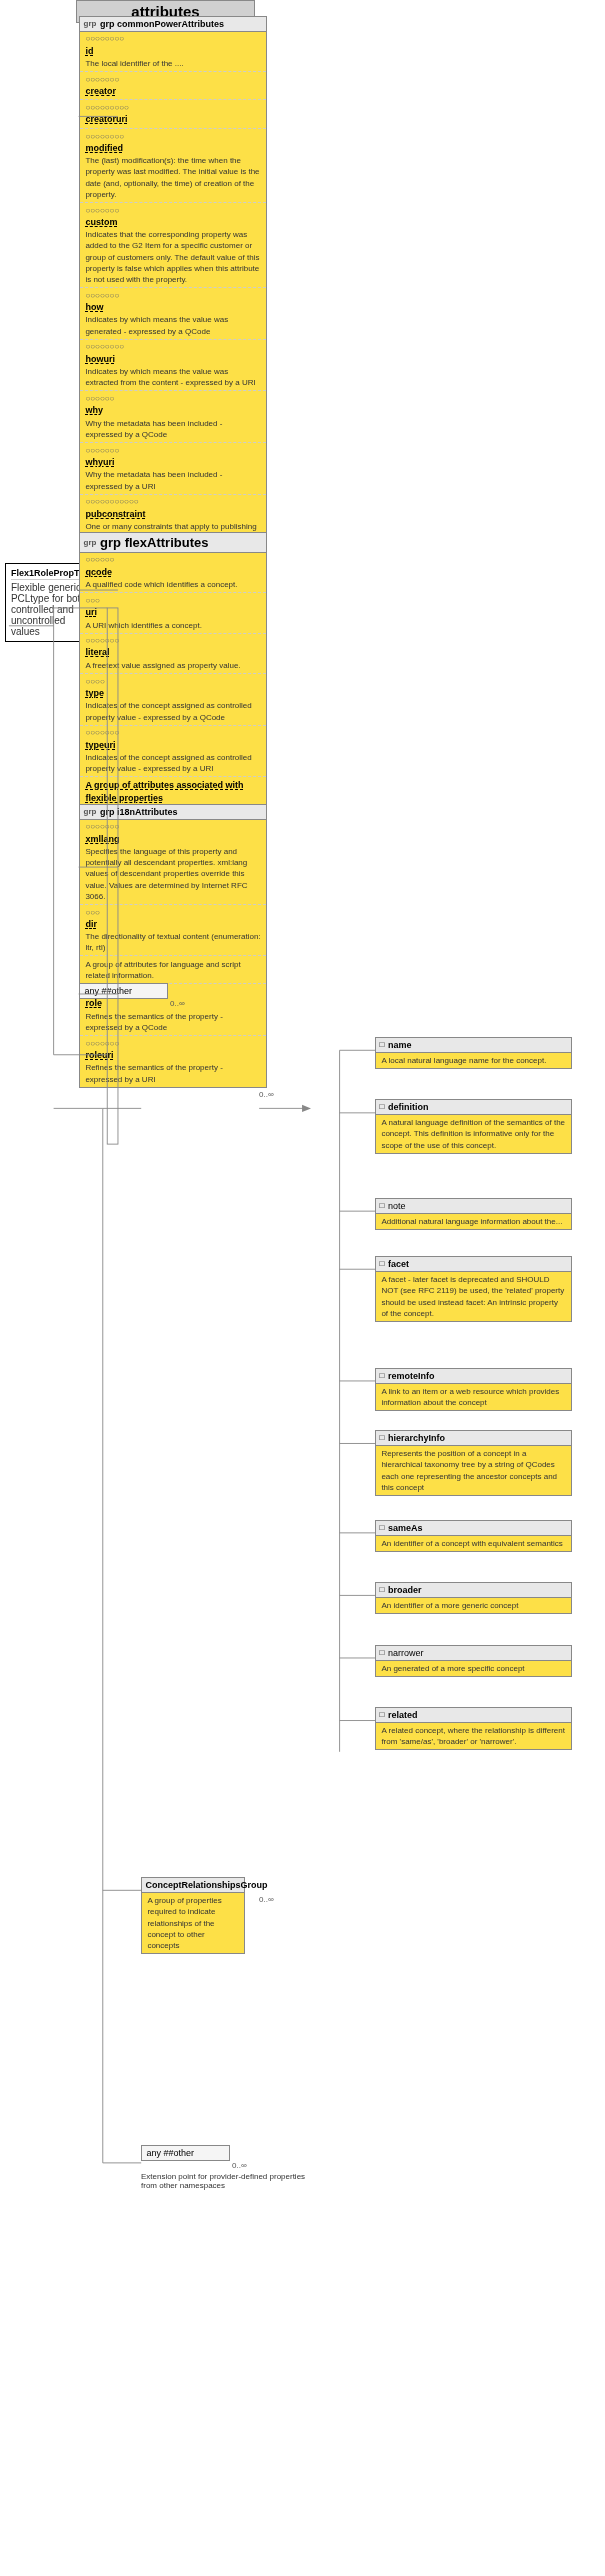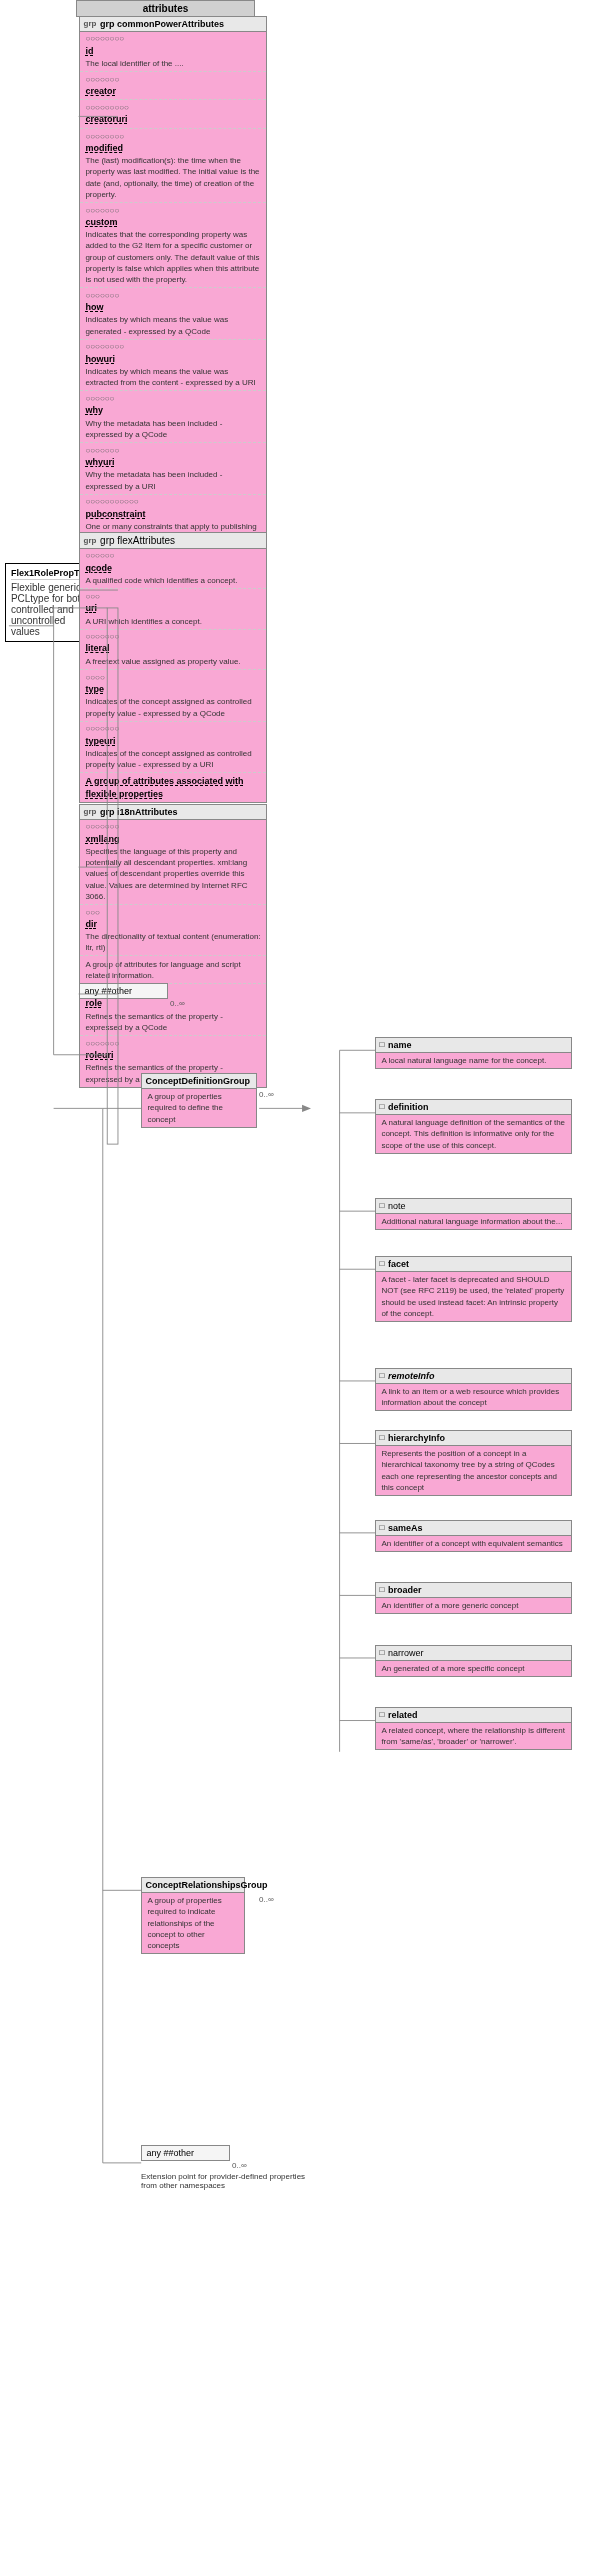--- a/index.html
+++ b/index.html
@@ -15,21 +15,21 @@
       width: 605px;
       min-height: 2576px;
       position: relative;
       background: #fff;
       overflow: hidden;
     }
 
     
     .schema-box {
       border: 0.9px solid #888;
-      background: #f9a8d4;
+      background: #fde047;
       position: absolute;
     }
 
     .schema-box-title {
       background: #e8e8e8;
       border-bottom: 0.9px solid #888;
       padding: 1.8px 3.6px;
       font-size: 9px;
       font-weight: bold;
       display: flex;
@@ -113,21 +113,21 @@
       padding: 1.8px 4.5px;
       font-size: 9px;
       position: absolute;
     }
 
     
     .title-bar {
       background: #d0d0d0;
       border: 0.9px solid #888;
       padding: 1.8px 5.4px;
-      font-size: 10px;
+      font-size: 15px;
       font-weight: bold;
       position: absolute;
     }
   </style>
 </head>
 <body>
 
 <div class="diagram-container">
 
   <div class="title-bar" style="top:0; left:76px; width:179px; text-align:center;">
@@ -213,21 +213,21 @@
     <div class="schema-item">
       <div class="item-dots">○○○○○○○</div>
       <div class="item-name">standard</div>
       <div class="item-desc">A group of attributes for all elements of a G2 Item except for root elements, the itemMeta and contentMeta and all of its children which are mandatory.</div>
     </div>
   </div>
 
   <div class="schema-box" style="top:532px; left:79px; width:188px;">
     <div class="schema-box-title">
       <span style="font-size:8px;color:#555;">grp</span>
-      <span style="font-size:10px;font-weight:normal;">grp flexAttributes</span>
+      <span style="font-size:13px;font-weight:bold;">grp flexAttributes</span>
     </div>
     <div class="schema-item">
       <div class="item-dots">○○○○○○</div>
       <div class="item-name">qcode</div>
       <div class="item-desc">A qualified code which identifies a concept.</div>
     </div>
     <div class="schema-item">
       <div class="item-dots">○○○</div>
       <div class="item-name">uri</div>
       <div class="item-desc">A URI which identifies a concept.</div>
@@ -280,28 +280,20 @@
       <div class="item-name">roleuri</div>
       <div class="item-desc">Refines the semantics of the property - expressed by a URI</div>
     </div>
   </div>
 
   <div class="any-box" style="top:983px; left:79px; width:89px;">
     <span>any ##other</span>
   </div>
   <div class="mult-label" style="top:999px; left:170px;">0..∞</div>
 
-  <div class="schema-box" style="top:1073px; left:141px; width:116px;">
-    <div class="schema-box-title">
-      <span style="font-size:9px;font-weight:bold;">ConceptDefinitionGroup</span>
-    </div>
-    <div class="schema-item">
-      <div class="item-desc">A group of properties required to define the concept</div>
-    </div>
-  </div>
   <div class="mult-label" style="top:1090px; left:259px;">0..∞</div>
 
   <div class="schema-box" style="top:1037px; left:375px; width:197px;">
     <div class="schema-box-title">
       <span style="font-size:8px;">□</span>
       <span style="font-weight:bold;">name</span>
     </div>
     <div class="schema-item">
       <div class="item-desc">A local natural language name for the concept.</div>
     </div>
@@ -333,21 +325,21 @@
       <span style="font-weight:bold;">facet</span>
     </div>
     <div class="schema-item">
       <div class="item-desc">A facet - later facet is deprecated and SHOULD NOT (see RFC 2119) be used, the 'related' property should be used instead facet: An intrinsic property of the concept.</div>
     </div>
   </div>
 
   <div class="schema-box" style="top:1368px; left:375px; width:197px;">
     <div class="schema-box-title">
       <span style="font-size:8px;">□</span>
-      <span style="font-weight:bold;font-style:italic;">remoteInfo</span>
+      <span style="font-weight:bold;">remoteInfo</span>
     </div>
     <div class="schema-item">
       <div class="item-desc">A link to an item or a web resource which provides information about the concept</div>
     </div>
   </div>
 
   <div class="schema-box" style="top:1430px; left:375px; width:197px;">
     <div class="schema-box-title">
       <span style="font-size:8px;">□</span>
       <span style="font-weight:bold;">hierarchyInfo</span>

